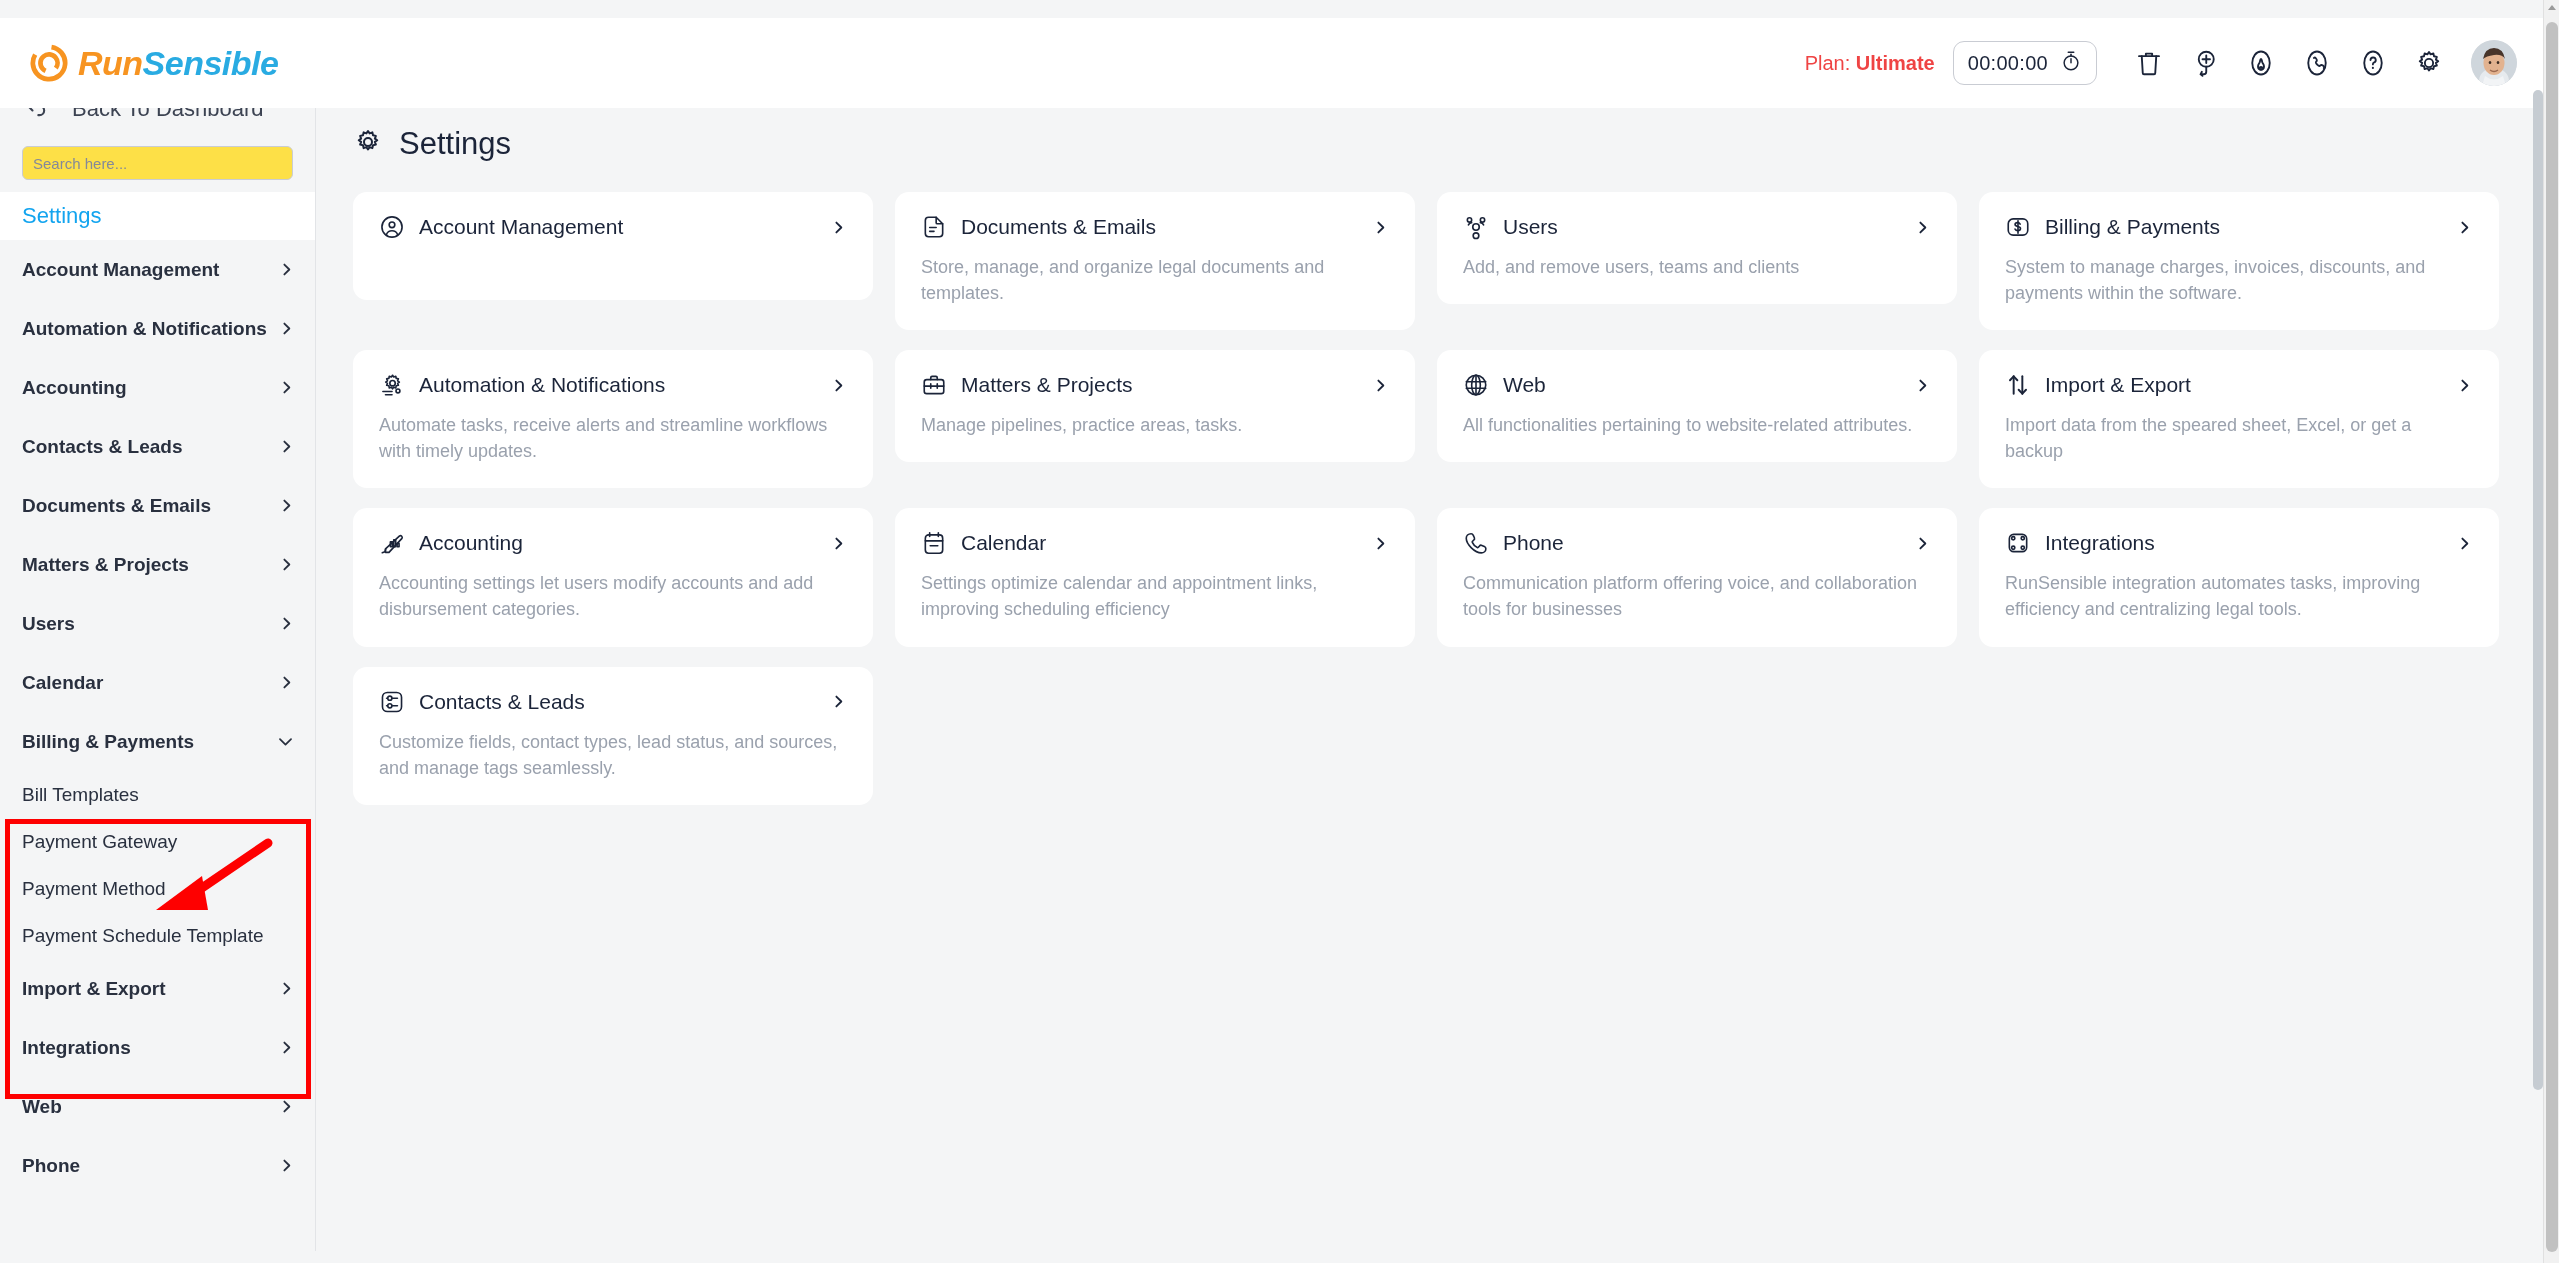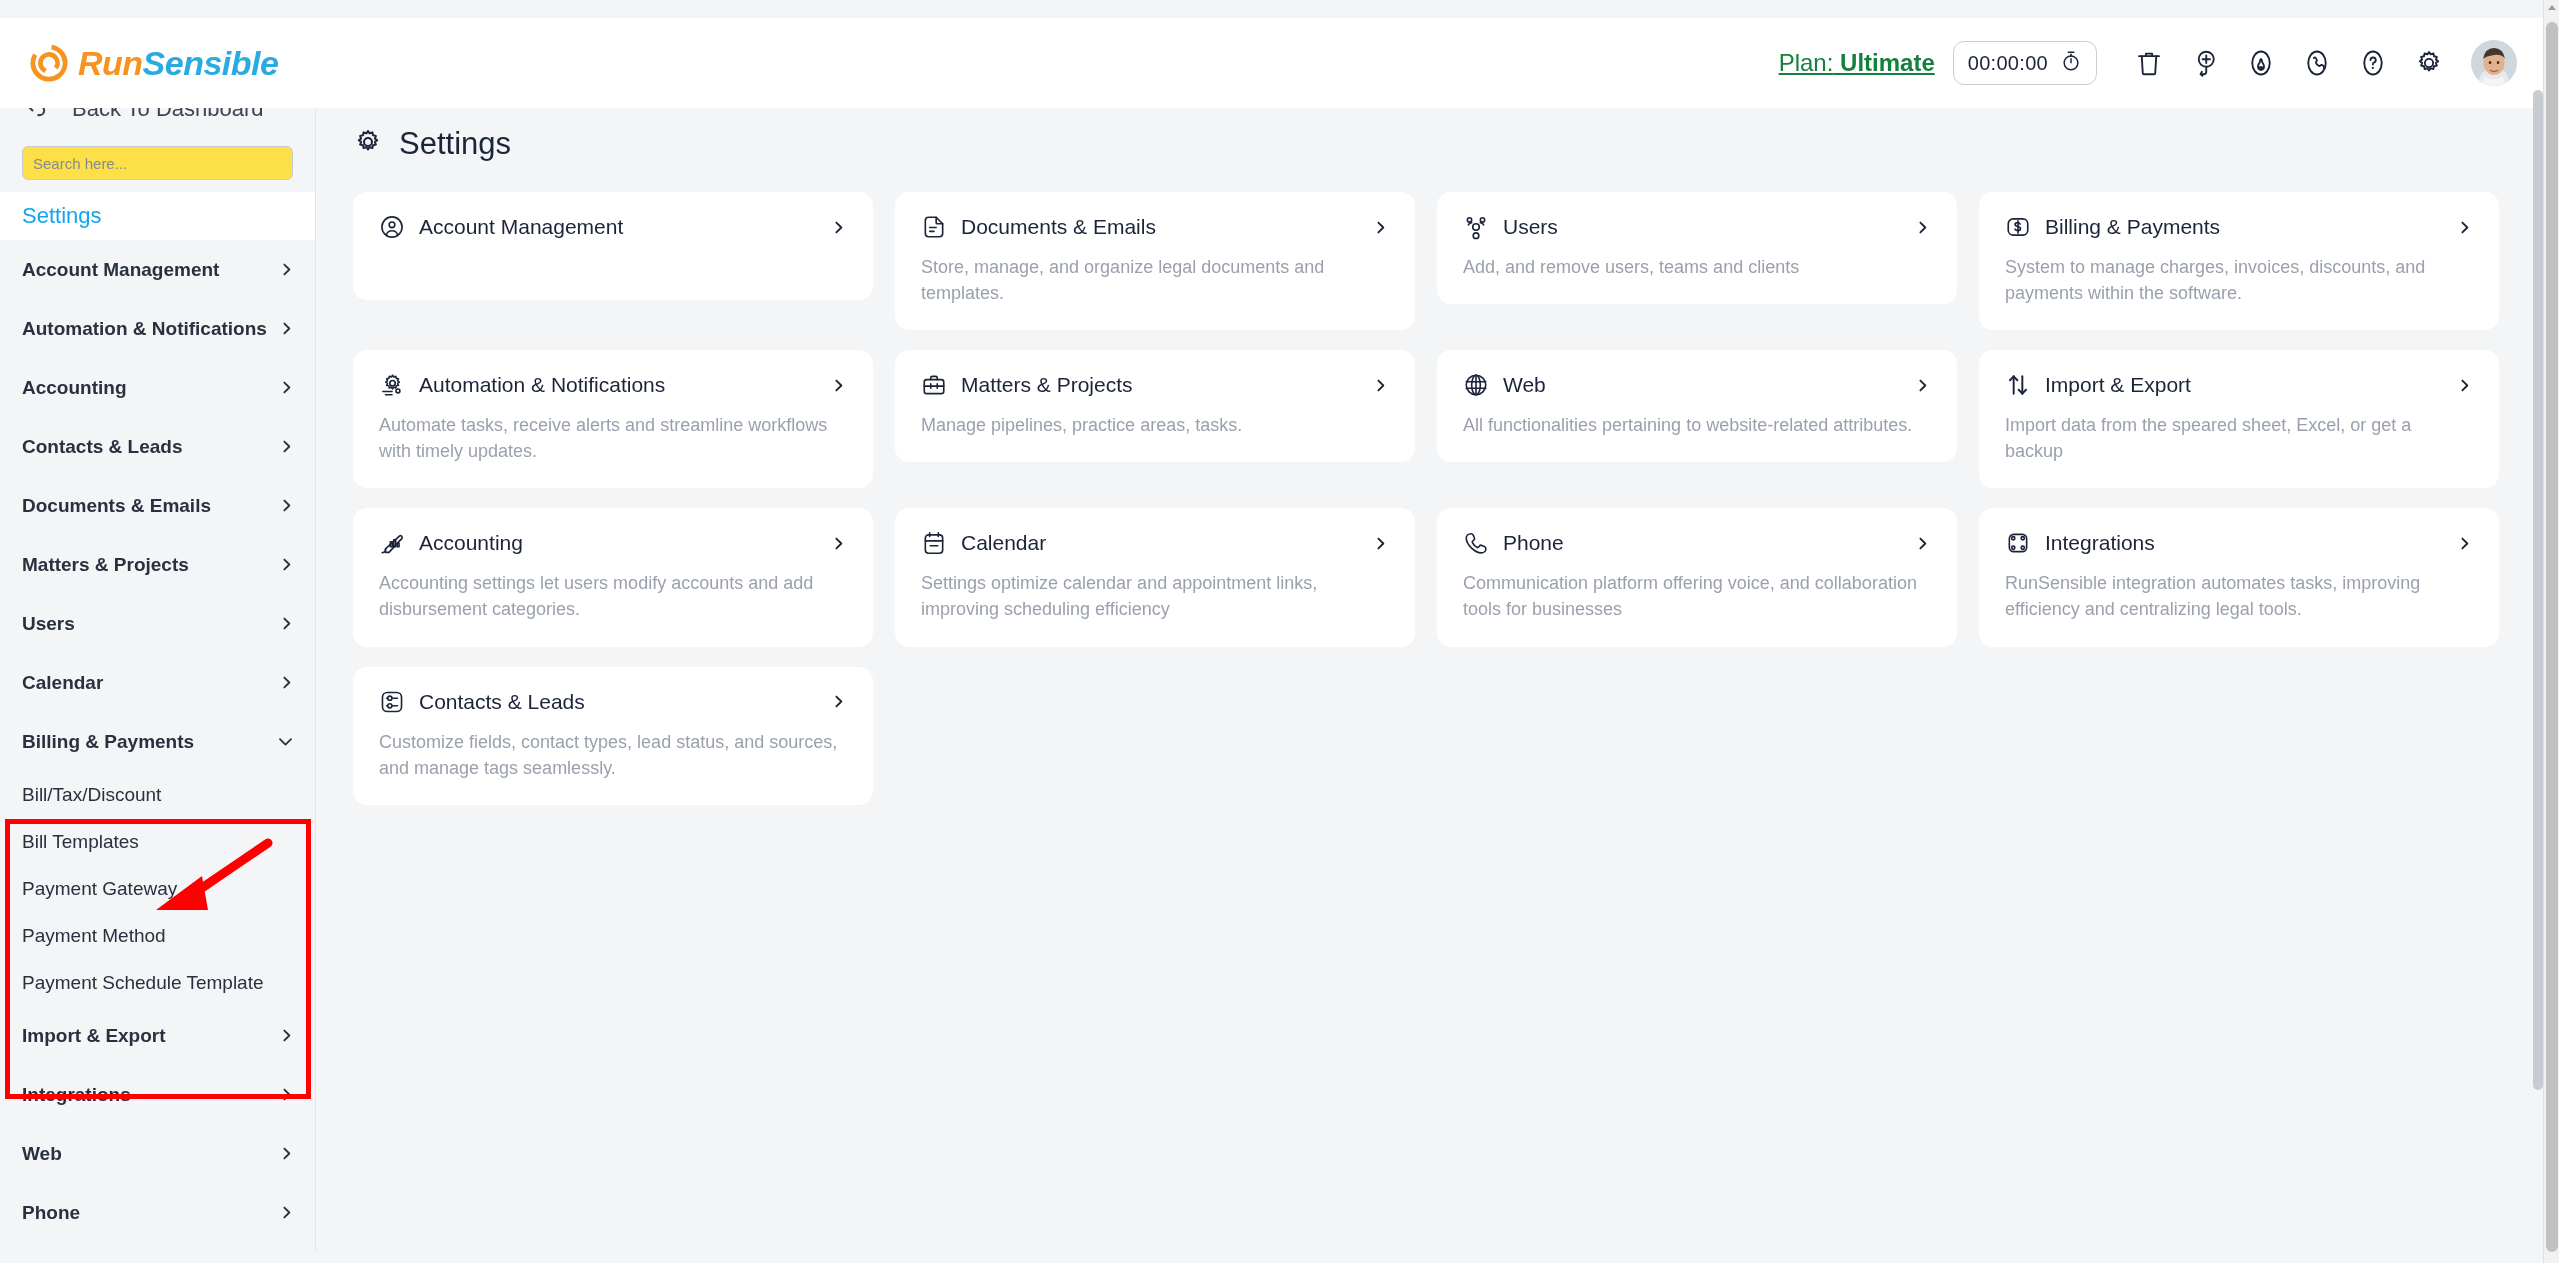--- a/index.html
+++ b/index.html
@@ -18,21 +18,21 @@
     display: flex; align-items: center;
     z-index: 20;
   }
   .logo-wrap { display: flex; align-items: center; margin-left: 30px; gap: 10px; }
   .logo-mark { width: 38px; height: 38px; display: block; }
   .logo-text { font-size: 34px; font-weight: bold; font-style: italic; letter-spacing: -0.5px; }
   .logo-run { color: #f79421; }
   .logo-sensible { color: #29abe2; }
 
   .top-right { margin-left: auto; display: flex; align-items: center; gap: 0px; padding-right: 26px; }
-  .plan { font-size: 24px; color: #15803d; margin-right: 18px; white-space: nowrap; text-decoration: underline; }
+  .plan { font-size: 20px; color: #ef4444; margin-right: 18px; white-space: nowrap; }
   .plan b { font-weight: bold; }
   .timer-box {
     border: 1px solid #c9ccd3; border-radius: 11px;
     height: 44px; padding: 0 14px;
     display: flex; align-items: center; gap: 12px;
     margin-right: 24px; background: #fff;
   }
   .timer-val { font-size: 20px; color: #1b2439; letter-spacing: 0.3px; }
   .icon-btn {
     width: 56px; height: 56px;
@@ -381,23 +381,20 @@
   <div id="nav-billing">
       <div class="nav-item">
         <span class="label">Billing &amp; Payments</span>
         <span class="chev">
           <svg width="19" height="19" viewBox="0 0 24 24" fill="none" stroke="currentColor" stroke-width="2.2" stroke-linecap="round" stroke-linejoin="round">
             <polyline points="5,9 12,16 19,9"></polyline>
           </svg>
         </span>
       </div>
       <div class="nav-sub">
-        <span class="label">Bill/Tax/Discount</span>
-      </div>
-      <div class="nav-sub">
         <span class="label">Bill Templates</span>
       </div>
       <div class="nav-sub">
         <span class="label">Payment Gateway</span>
       </div>
       <div class="nav-sub">
         <span class="label">Payment Method</span>
       </div>
       <div class="nav-sub">
         <span class="label">Payment Schedule Template</span>

